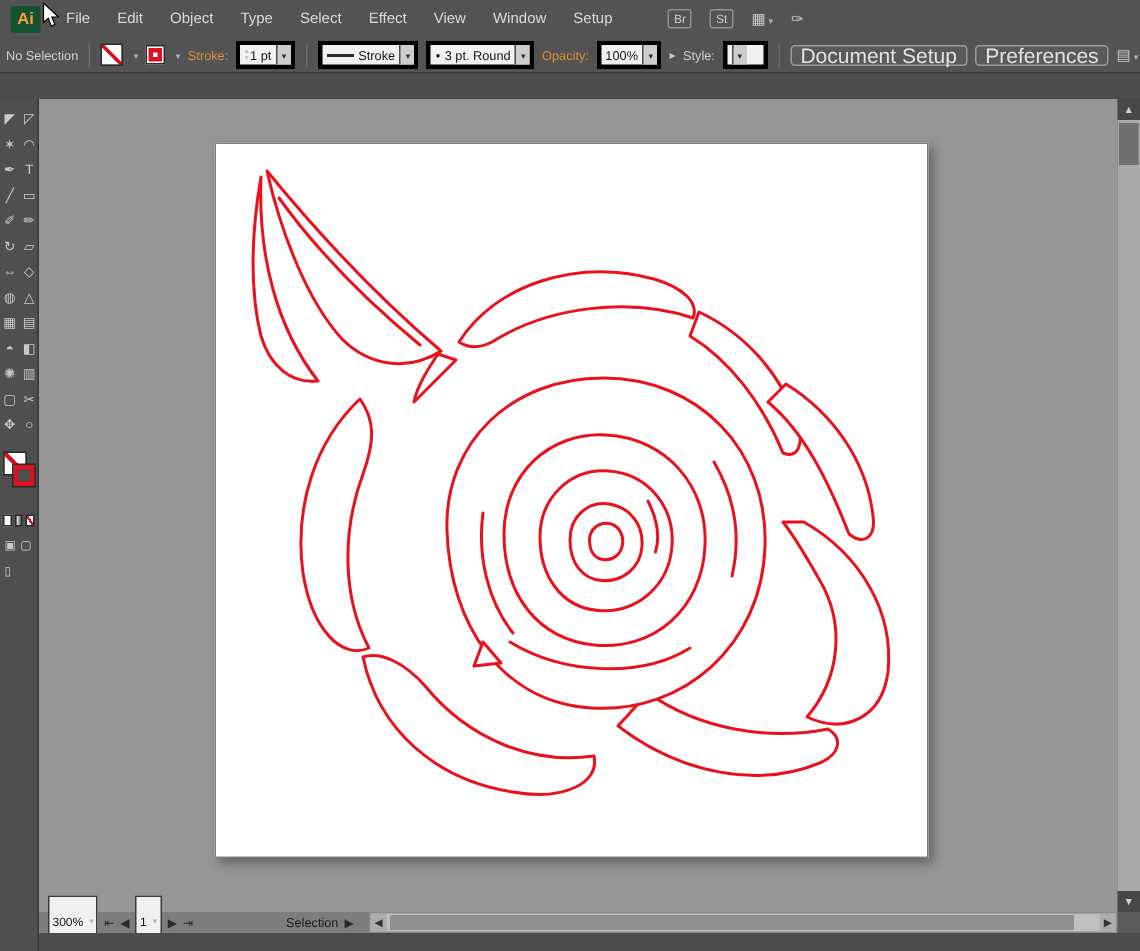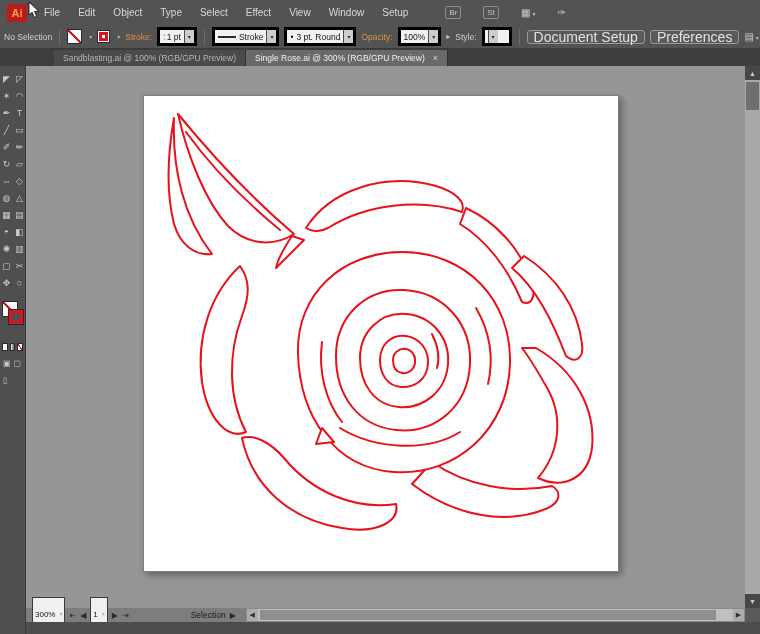--- a/index.html
+++ b/index.html
@@ -2,25 +2,25 @@
 <html><head>
 <meta charset="utf-8">
 <style>
   html,body{margin:0;padding:0;background:#222;}
   #app{position:relative;width:760px;height:634px;background:#4c4c4c;
        font-family:"Liberation Sans",sans-serif;overflow:hidden;
        -webkit-font-smoothing:antialiased;}
   
   .menubar{position:absolute;left:0;top:0;width:760px;height:25px;background:#535353;
            border-bottom:1px solid #404040;display:flex;align-items:center;}
-  .ai-logo{width:20px;height:18px;margin:0 8px 0 7px;background:#b91c1c;border-radius:2px;
+  .ai-logo{width:20px;height:18px;margin:0 8px 0 7px;background:#14532d;border-radius:2px;
            color:#ff9d3c;font-weight:bold;font-size:11px;display:flex;align-items:center;
            justify-content:center;}
   .mi{font-size:10px;color:#d8d8d8;padding:0 9px;line-height:25px;cursor:default;}
-  .mb-icons{display:flex;align-items:center;margin-left:28px;gap:22px;}
+  .mb-icons{display:flex;align-items:center;margin-left:28px;gap:12px;}
   .badge{font-size:8px;color:#c9c9c9;border:1px solid #8f8f8f;border-radius:2px;padding:1px 3px;}
   .mb-ic{font-size:10px;color:#c9c9c9;}
   .dd{font-size:6px;color:#b5b5b5;margin-left:2px;}
   .cursor-svg{position:absolute;left:28px;top:2px;z-index:50;}
   
   .controlbar{position:absolute;left:0;top:25px;width:760px;height:24px;background:#535353;
               border-bottom:1px solid #3a3a3a;display:flex;align-items:center;gap:5px;
               padding-left:4px;box-sizing:border-box;font-size:8.5px;color:#cfcfcf;}
   .sep{width:1px;height:16px;background:#6c6c6c;margin:0 2px;}
   .sw{width:13px;height:13px;border:1px solid #2c2c2c;background:#fff;}
@@ -160,29 +160,20 @@
       <span class="ddb">▾</span>
     </div>
     <div class="sep"></div>
     <button class="btn">Document Setup</button>
     <button class="btn">Preferences</button>
     <span class="mb-ic">
       <span>▤</span><span class="dd">▾</span>
     </span>
   </div>
 
-  <div class="tabbar">
-    <div class="tab inactive">
-      <span>Sandblasting.ai @ 100% (RGB/GPU Preview)</span>
-    </div>
-    <div class="tab active">
-      <span>Single Rose.ai @ 300% (RGB/GPU Preview)</span>
-      <span class="x">×</span>
-    </div>
-  </div>
 
   <div class="toolbar">
     <div class="tools-grid">
       <div class="tool">◤</div>
       <div class="tool">◸</div>
       <div class="tool">✶</div>
       <div class="tool">◠</div>
       <div class="tool">✒</div>
       <div class="tool">T</div>
       <div class="tool">╱</div>

